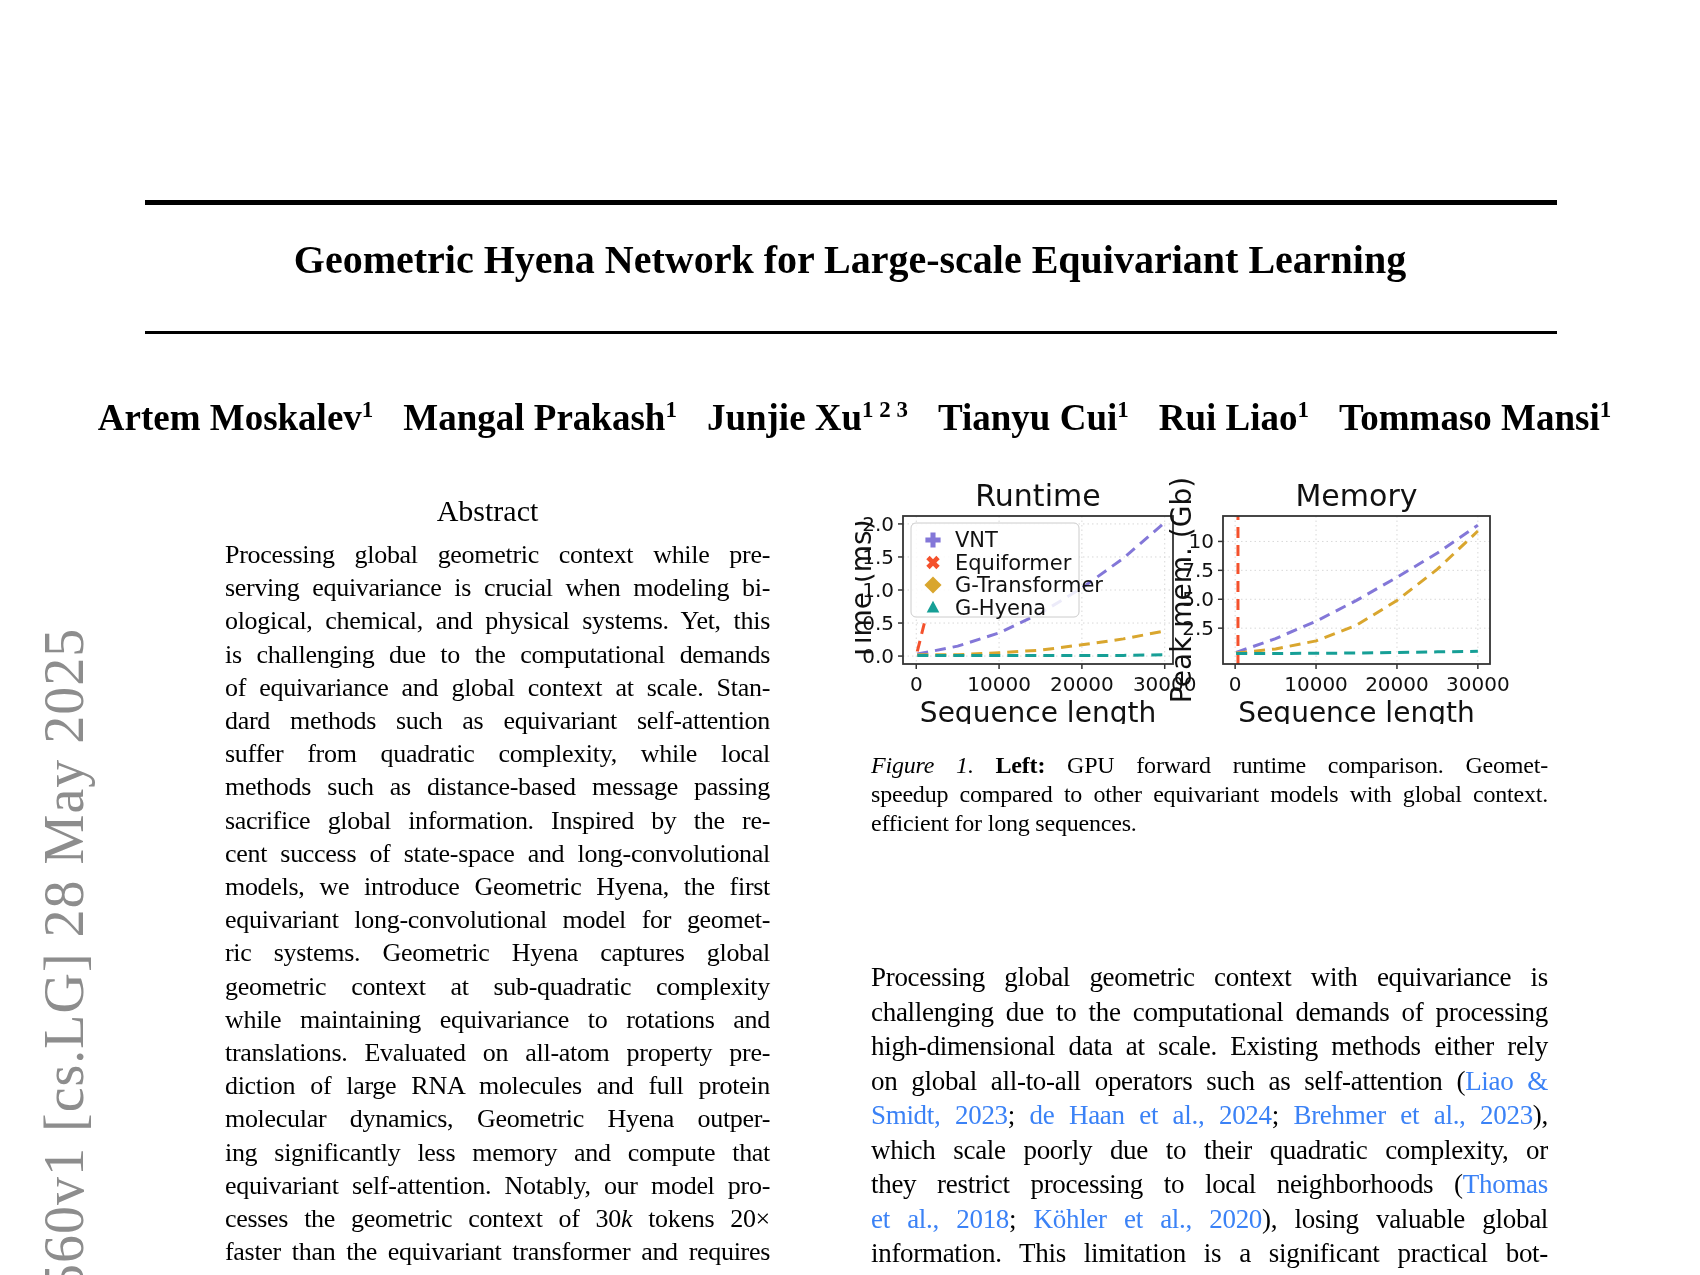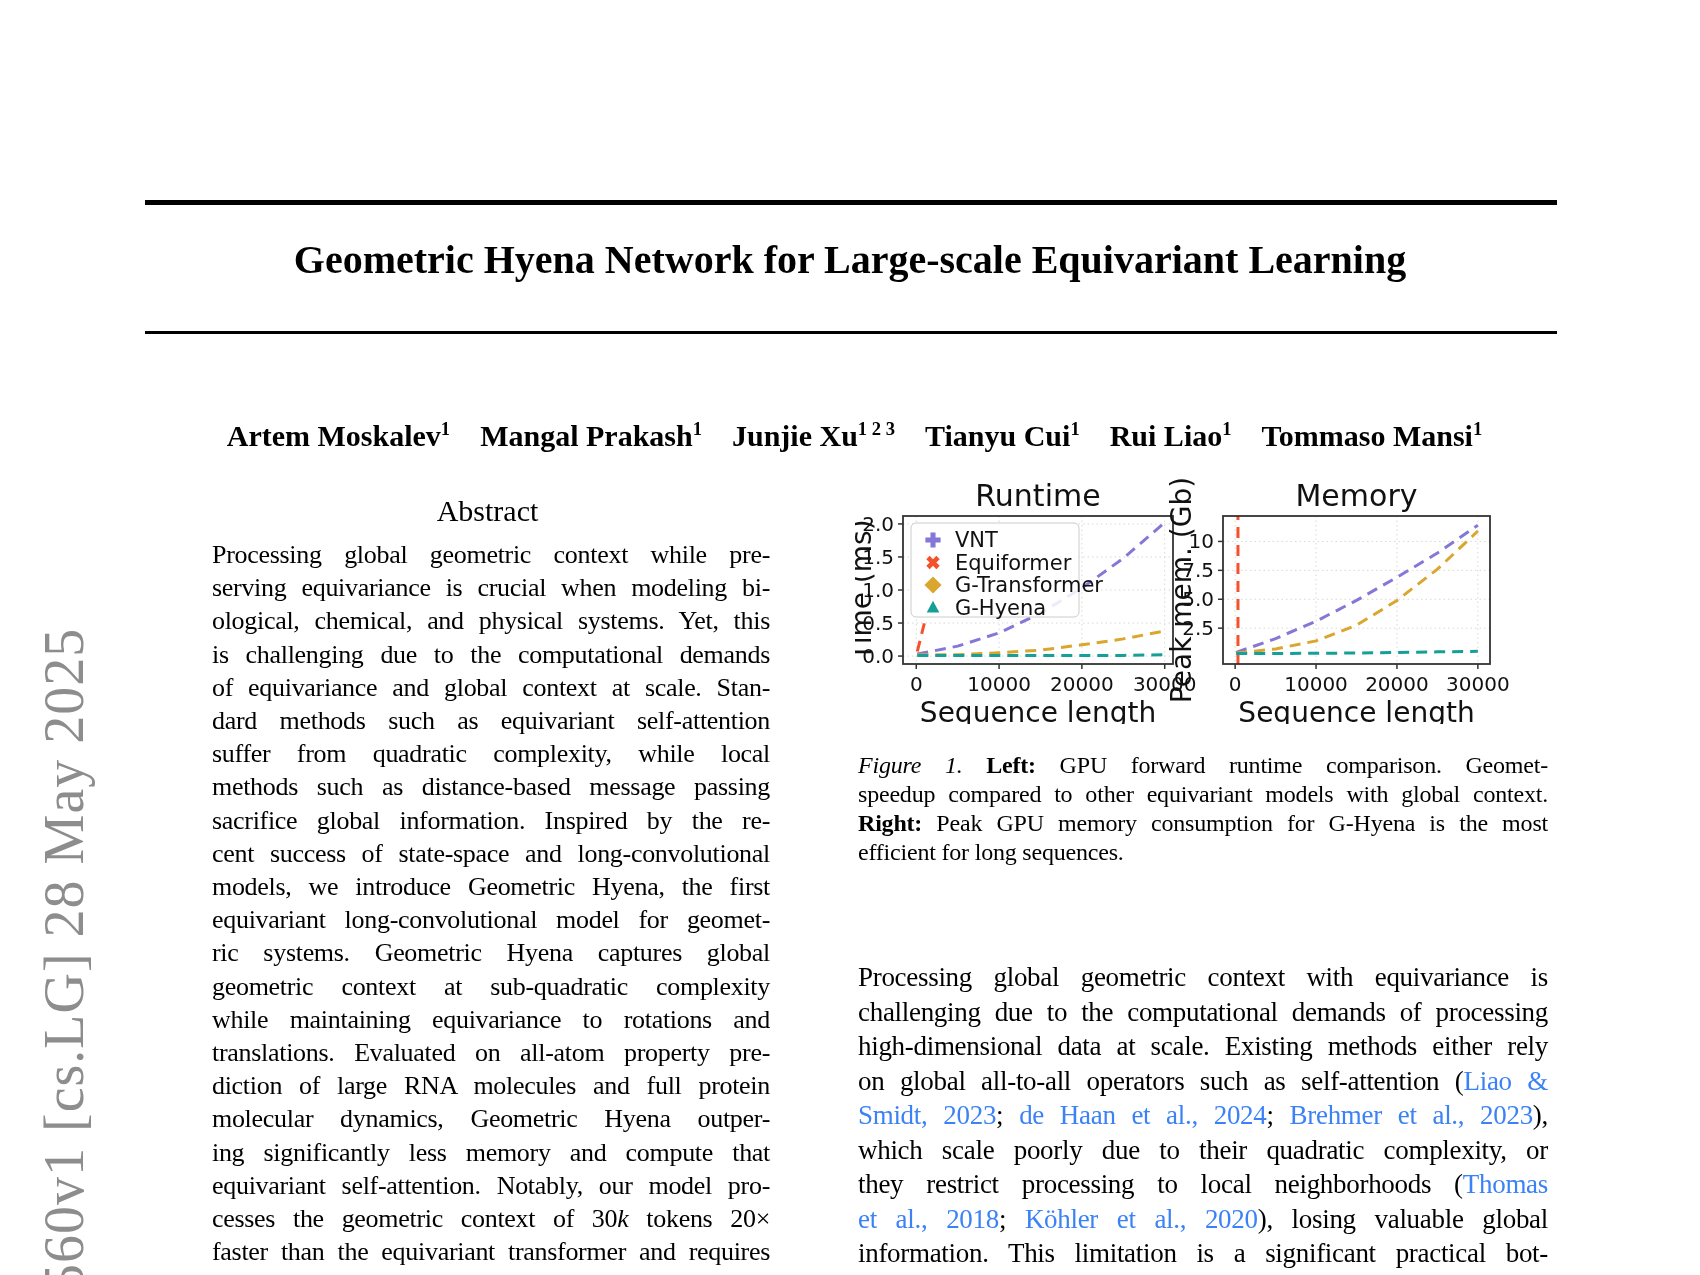--- a/index.html
+++ b/index.html
@@ -4,33 +4,33 @@
 <style>
   html,body{margin:0;padding:0;background:#ffffff;}
   .page{position:relative;width:1700px;height:1275px;background:#ffffff;overflow:hidden;
         font-family:"Liberation Serif",serif;color:#000;}
   .rule{position:absolute;background:#000;}
   .rule-top{left:145px;top:200px;width:1412px;height:5px;}
   .rule-mid{left:145px;top:331px;width:1412px;height:3px;}
   .title{position:absolute;left:0;right:0;top:236px;margin:0;text-align:center;
          font-size:40px;font-weight:bold;}
   .authors{position:absolute;left:9px;right:0;top:396px;text-align:center;
-           font-size:30px;font-weight:bold;margin-top:22px;}
+           font-size:37px;font-weight:bold;}
   .author{padding:0 15px;white-space:nowrap;}
   sup.asup{font-size:0.62em;font-weight:bold;}
   .abstract-head{position:absolute;left:165px;width:645px;top:494px;text-align:center;
                  font-weight:normal;font-size:30px;}
   .abstract{position:absolute;left:212px;top:538px;width:558px;
             font-size:26px;line-height:33.2px;letter-spacing:-0.3px;}
   .caption{position:absolute;left:858px;top:751px;width:690px;
            font-size:24px;line-height:29px;letter-spacing:-0.2px;}
   .rcol-body{position:absolute;left:858px;top:960px;width:690px;
              font-size:27px;line-height:34.5px;letter-spacing:-0.3px;}
   .ln{white-space:nowrap;}
-  .jtext .ln{text-align:justify;text-align-last:justify;}
+  .jtext .ln{text-align:justify;text-align-last:justify;margin-left:13px;}
   .ln.noj{text-align-last:left;}
   .cite{color:#3b82f6;}
   .b{font-weight:bold;}
   .i{font-style:italic;}
   .figure{position:absolute;left:855px;top:452px;width:700px;height:272px;}
   .figure text{font-family:"DejaVu Sans",sans-serif;fill:#111;}
   .figure .tick{font-size:20px;}
   .figure .ctitle{font-size:30px;}
   .figure .alabel{font-size:28px;}
   .figure .legend{font-size:21px;}
@@ -202,21 +202,20 @@
         <line x1="363" x2="368" y1="89.4375" y2="89.4375" stroke="#333" stroke-width="1.5"></line>
         <text x="359" y="96.4375" class="tick" text-anchor="end">10</text>
         <text x="501.5" y="54" class="ctitle" text-anchor="middle">Memory</text>
         <text x="501.5" y="270" class="alabel" text-anchor="middle">Sequence length</text>
         <text transform="translate(336 138) rotate(-90)" class="alabel" text-anchor="middle">Peak mem. (Gb)</text>
       </g>
     </svg>
   <div class="caption jtext">
       <div class="ln"><span class="i">Figure 1.</span><span> </span><span class="b">Left:</span><span> GPU forward runtime comparison.  Geomet-</span></div>
       <div class="ln"><span>speedup compared to other equivariant models with global context.</span></div>
-      <div class="ln"><span class="b">Right:</span><span> Peak GPU memory consumption for G-Hyena is the most</span></div>
       <div class="ln noj"><span>efficient for long sequences.</span></div>
     </div>
   <div class="rcol-body jtext">
       <div class="ln"><span>Processing global geometric context with equivariance is</span></div>
       <div class="ln"><span>challenging due to the computational demands of processing</span></div>
       <div class="ln"><span>high-dimensional data at scale. Existing methods either rely</span></div>
       <div class="ln"><span>on global all-to-all operators such as self-attention (</span><span class="cite">Liao &amp;</span></div>
       <div class="ln"><span class="cite">Smidt, 2023</span><span>; </span><span class="cite">de Haan et al., 2024</span><span>; </span><span class="cite">Brehmer et al., 2023</span><span>),</span></div>
       <div class="ln"><span>which scale poorly due to their quadratic complexity, or</span></div>
       <div class="ln"><span>they restrict processing to local neighborhoods (</span><span class="cite">Thomas</span></div>

